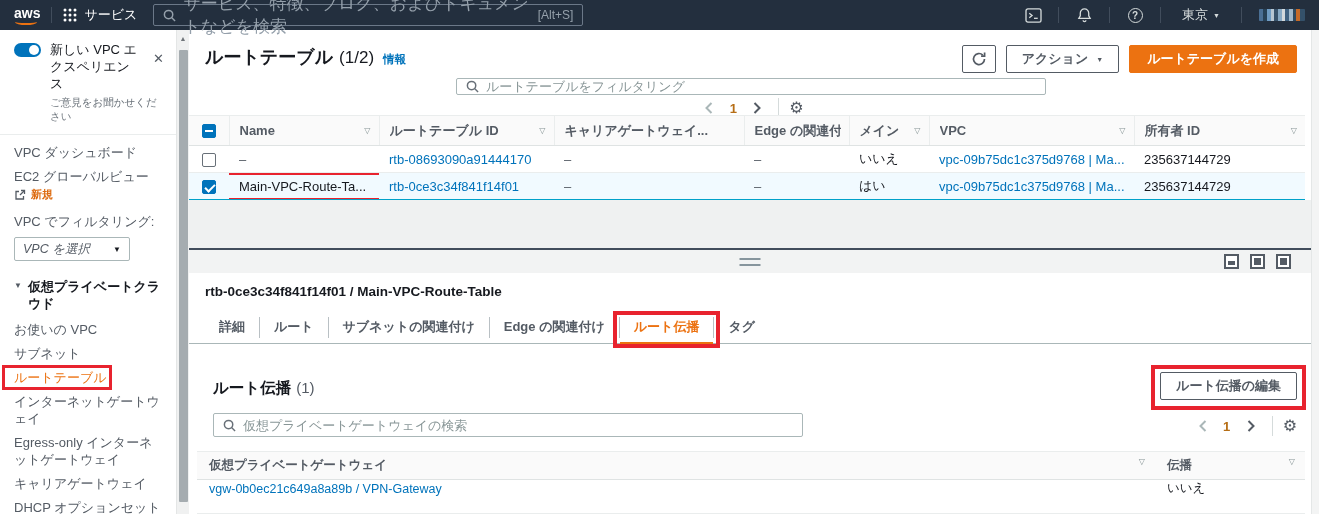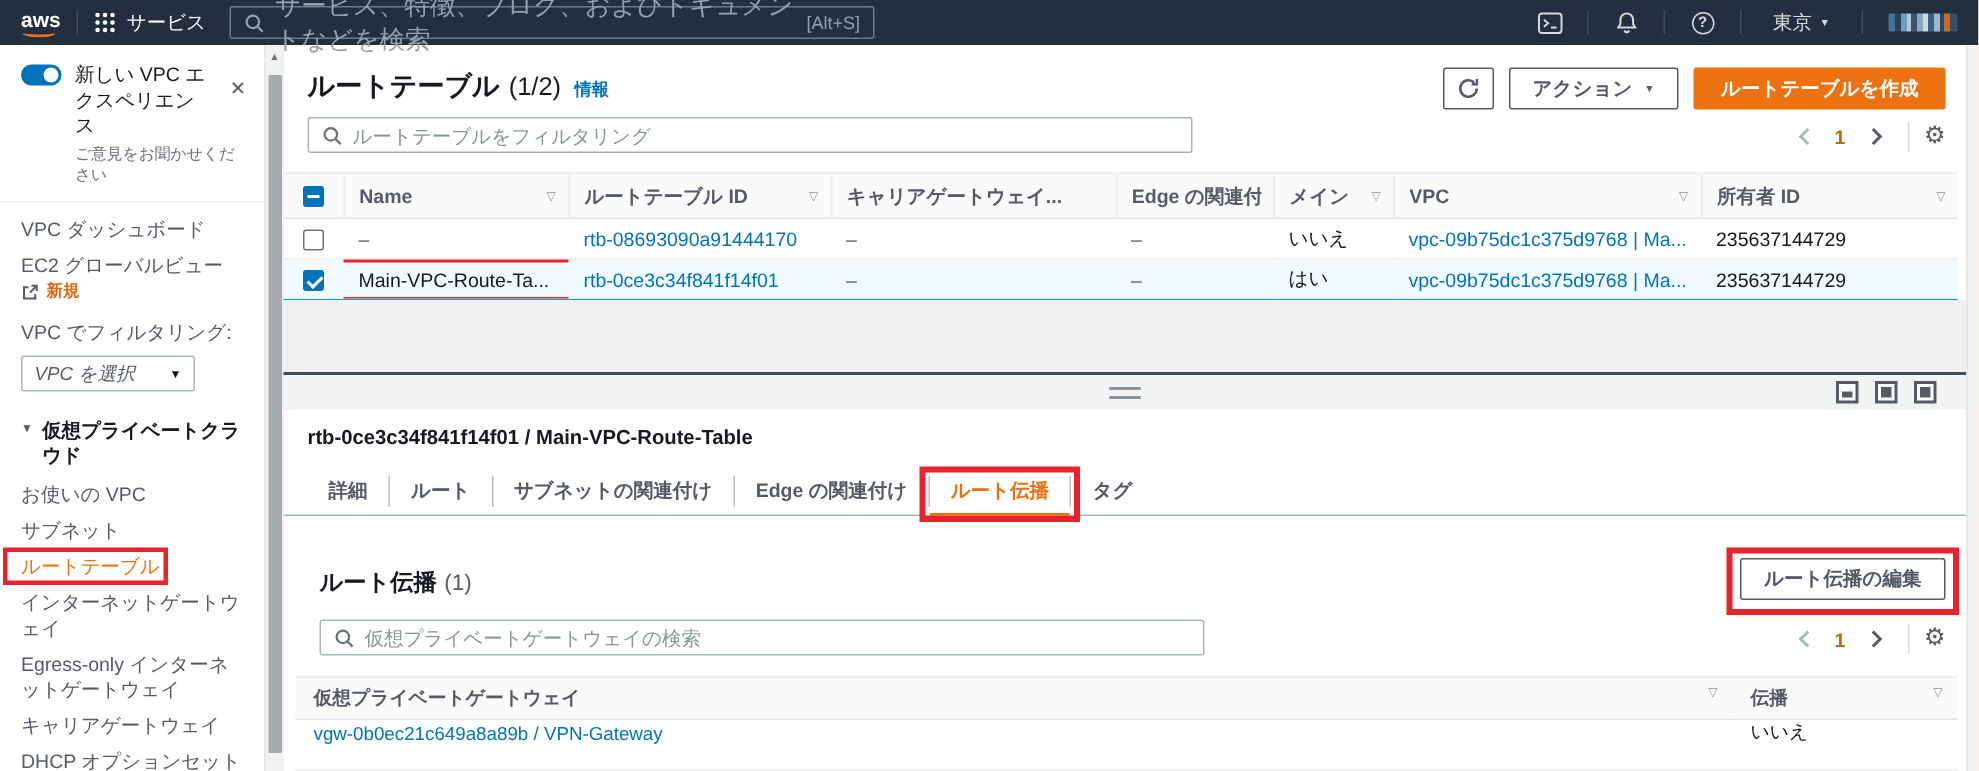--- a/index.html
+++ b/index.html
@@ -1,17 +1,17 @@
 <!DOCTYPE html>
 <html><head>
 <meta charset="utf-8">
 <style>
   * { box-sizing: border-box; margin: 0; padding: 0; }
   body { margin: 0; background: #e9ebed; font-family: "Liberation Sans", "DejaVu Sans", sans-serif; }
-  .screen { position: relative; width: 1319px; height: 514px; background: #fdba74; overflow: hidden; }
+  .screen { position: relative; width: 1319px; height: 514px; background: #15803d; overflow: hidden; }
 
   
   .topnav { position: absolute; left: 0; top: 0; width: 1319px; height: 30px; background: #232f3e;
             display: flex; align-items: center; color: #d5dbdb; font-size: 13px; z-index: 20; }
   .aws-logo { margin-left: 14px; position: relative; color: #fff; font-weight: bold; font-size: 14px;
               line-height: 14px; padding-bottom: 5px; }
   .aws-logo .smile { position: absolute; left: 1px; right: 3px; bottom: 0; height: 6px;
                      border-bottom: 2px solid #ec7211; border-radius: 0 0 50% 50%; }
   .nav-divider { width: 1px; height: 16px; background: #414d5c; margin: 0 11px; }
   .nav-services { display: flex; align-items: center; gap: 7px; color: #fff; font-weight: normal; cursor: pointer; }
@@ -73,21 +73,21 @@
   .page-title { display: flex; align-items: baseline; gap: 6px; }
   .page-title .h { font-size: 18px; font-weight: bold; color: #16191f; }
   .page-title .cnt { font-size: 17px; color: #16191f; }
   .page-title .info { font-size: 11.5px; font-weight: bold; color: #0073bb; cursor: pointer; margin-left: 3px; }
   .hdr-buttons { display: flex; gap: 10px; }
   .btn { height: 28px; border: 1px solid #545b64; border-radius: 2px; background: #fff; color: #545b64;
          font-weight: bold; font-size: 13px; display: inline-flex; align-items: center; justify-content: center;
          gap: 8px; padding: 0 15px; cursor: pointer; font-family: inherit; }
   .btn.icon-only { width: 34px; padding: 0; }
   .btn.primary { background: #ec7211; border-color: #ec7211; color: #fff; padding: 0 17px; }
-  .filter-row { height: 37px; padding: 0 14px 0 16px; display: flex; justify-content: space-between; align-items: flex-start; }
+  .filter-row { height: 37px; padding: 0 14px 0 16px; display: flex; justify-content: space-between; align-items: center; flex-direction: column; }
   .search-input { width: 590px; height: 24px; border: 1px solid #aab7b8; border-radius: 2px; display: flex;
                   align-items: center; gap: 7px; padding: 0 9px; background: #fff; }
   .search-input input { border: none; outline: none; flex: 1; font-size: 13px; font-family: inherit; color: #16191f; }
   .search-input input::placeholder { color: #879596; }
   .pagination { display: flex; align-items: center; gap: 4px; margin-top: 2px; }
   .pg-btn { width: 22px; height: 22px; display: flex; align-items: center; justify-content: center; cursor: pointer; }
   .pg-num { width: 18px; text-align: center; font-weight: bold; color: #b66e16; font-size: 13px; cursor: pointer; }
   .pg-div { width: 1px; height: 20px; background: #d5dbdb; margin: 0 6px; }
   .gear { font-size: 16px; color: #545b64; cursor: pointer; line-height: 16px; }
 

